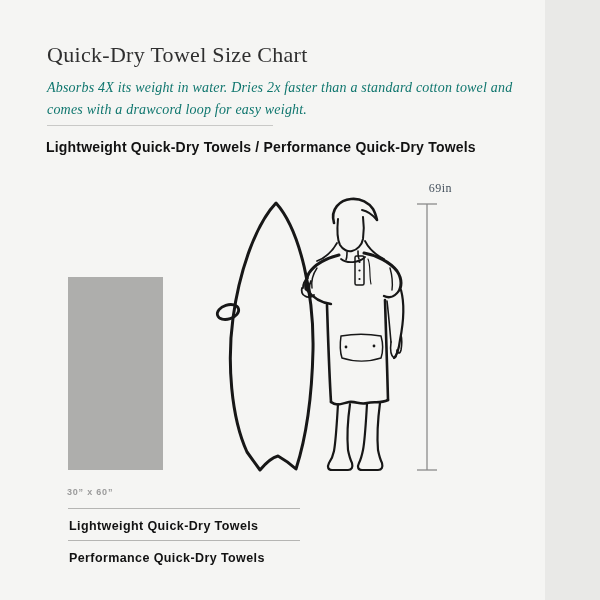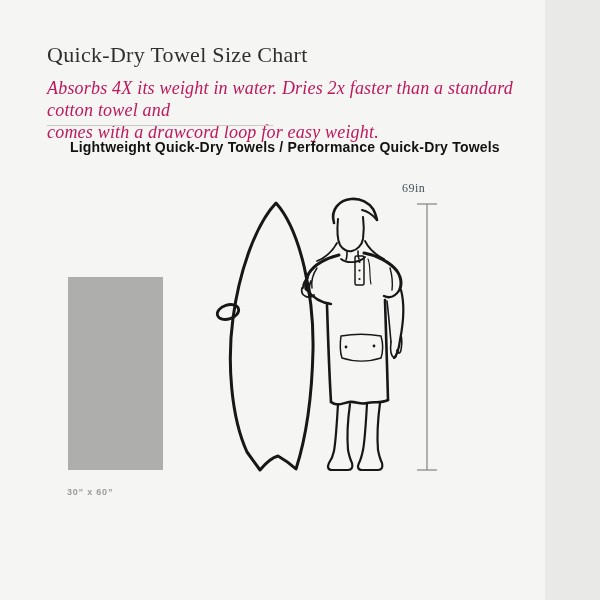--- a/index.html
+++ b/index.html
@@ -11,32 +11,32 @@
     font-family:"Liberation Sans", sans-serif;
   }
   .page-title{
     position:absolute;left:47px;top:42px;
     font-family:"Liberation Serif", serif;
     font-size:22px;color:#2f2f2f;letter-spacing:.3px;font-weight:500;
   }
   .subtitle{
     position:absolute;left:47px;top:77px;width:510px;
     font-family:"Liberation Serif", serif;
-    font-style:italic;font-size:18px;line-height:22px;color:#be185d;letter-spacing:.2px;
+    font-style:italic;font-size:14px;line-height:22px;color:#0f766e;letter-spacing:.2px;
   }
   .top-divider{
     position:absolute;left:47px;top:125px;width:226px;height:1px;background:#c9c9c7;
   }
   .section-heading{
     position:absolute;left:46px;top:139px;
-    font-size:14px;font-weight:bold;color:#121212;letter-spacing:.2px;margin-left:24px;
+    font-size:14px;font-weight:bold;color:#121212;letter-spacing:.2px;
   }
   .figure-svg{position:absolute;left:0;top:0;width:600px;height:600px;}
   .height-label{
-    position:absolute;left:402px;top:181px;width:50px;text-align:left;
+    position:absolute;left:402px;top:181px;width:50px;text-align:right;
     font-family:"Liberation Serif", serif;
     font-size:12px;color:#44505c;letter-spacing:.5px;
   }
   .size-label{
     position:absolute;left:67px;top:487px;
     font-size:9px;font-weight:600;color:#9b9b9b;letter-spacing:.8px;
   }
   .legend{position:absolute;left:68px;top:508px;width:232px;}
   .legend-row{border-top:1px solid #b5b5b3;padding:7px 0 6px 1px;}
   .legend-label{font-size:12.5px;font-weight:bold;color:#121212;letter-spacing:.4px;}
@@ -121,14 +121,22 @@
       <line x1="427" y1="204" x2="427" y2="470"></line>
       <line x1="417" y1="204" x2="437" y2="204"></line>
       <line x1="417" y1="470" x2="437" y2="470"></line>
     </g>
   </svg>
 
   <div class="height-label">69in</div>
 
   <div class="size-label">30” x 60”</div>
 
+  <div class="legend">
+    <div class="legend-row">
+      <span class="legend-label">Lightweight Quick-Dry Towels</span>
+    </div>
+    <div class="legend-row">
+      <span class="legend-label">Performance Quick-Dry Towels</span>
+    </div>
+  </div>
 
 </div>
 
 </body></html>

